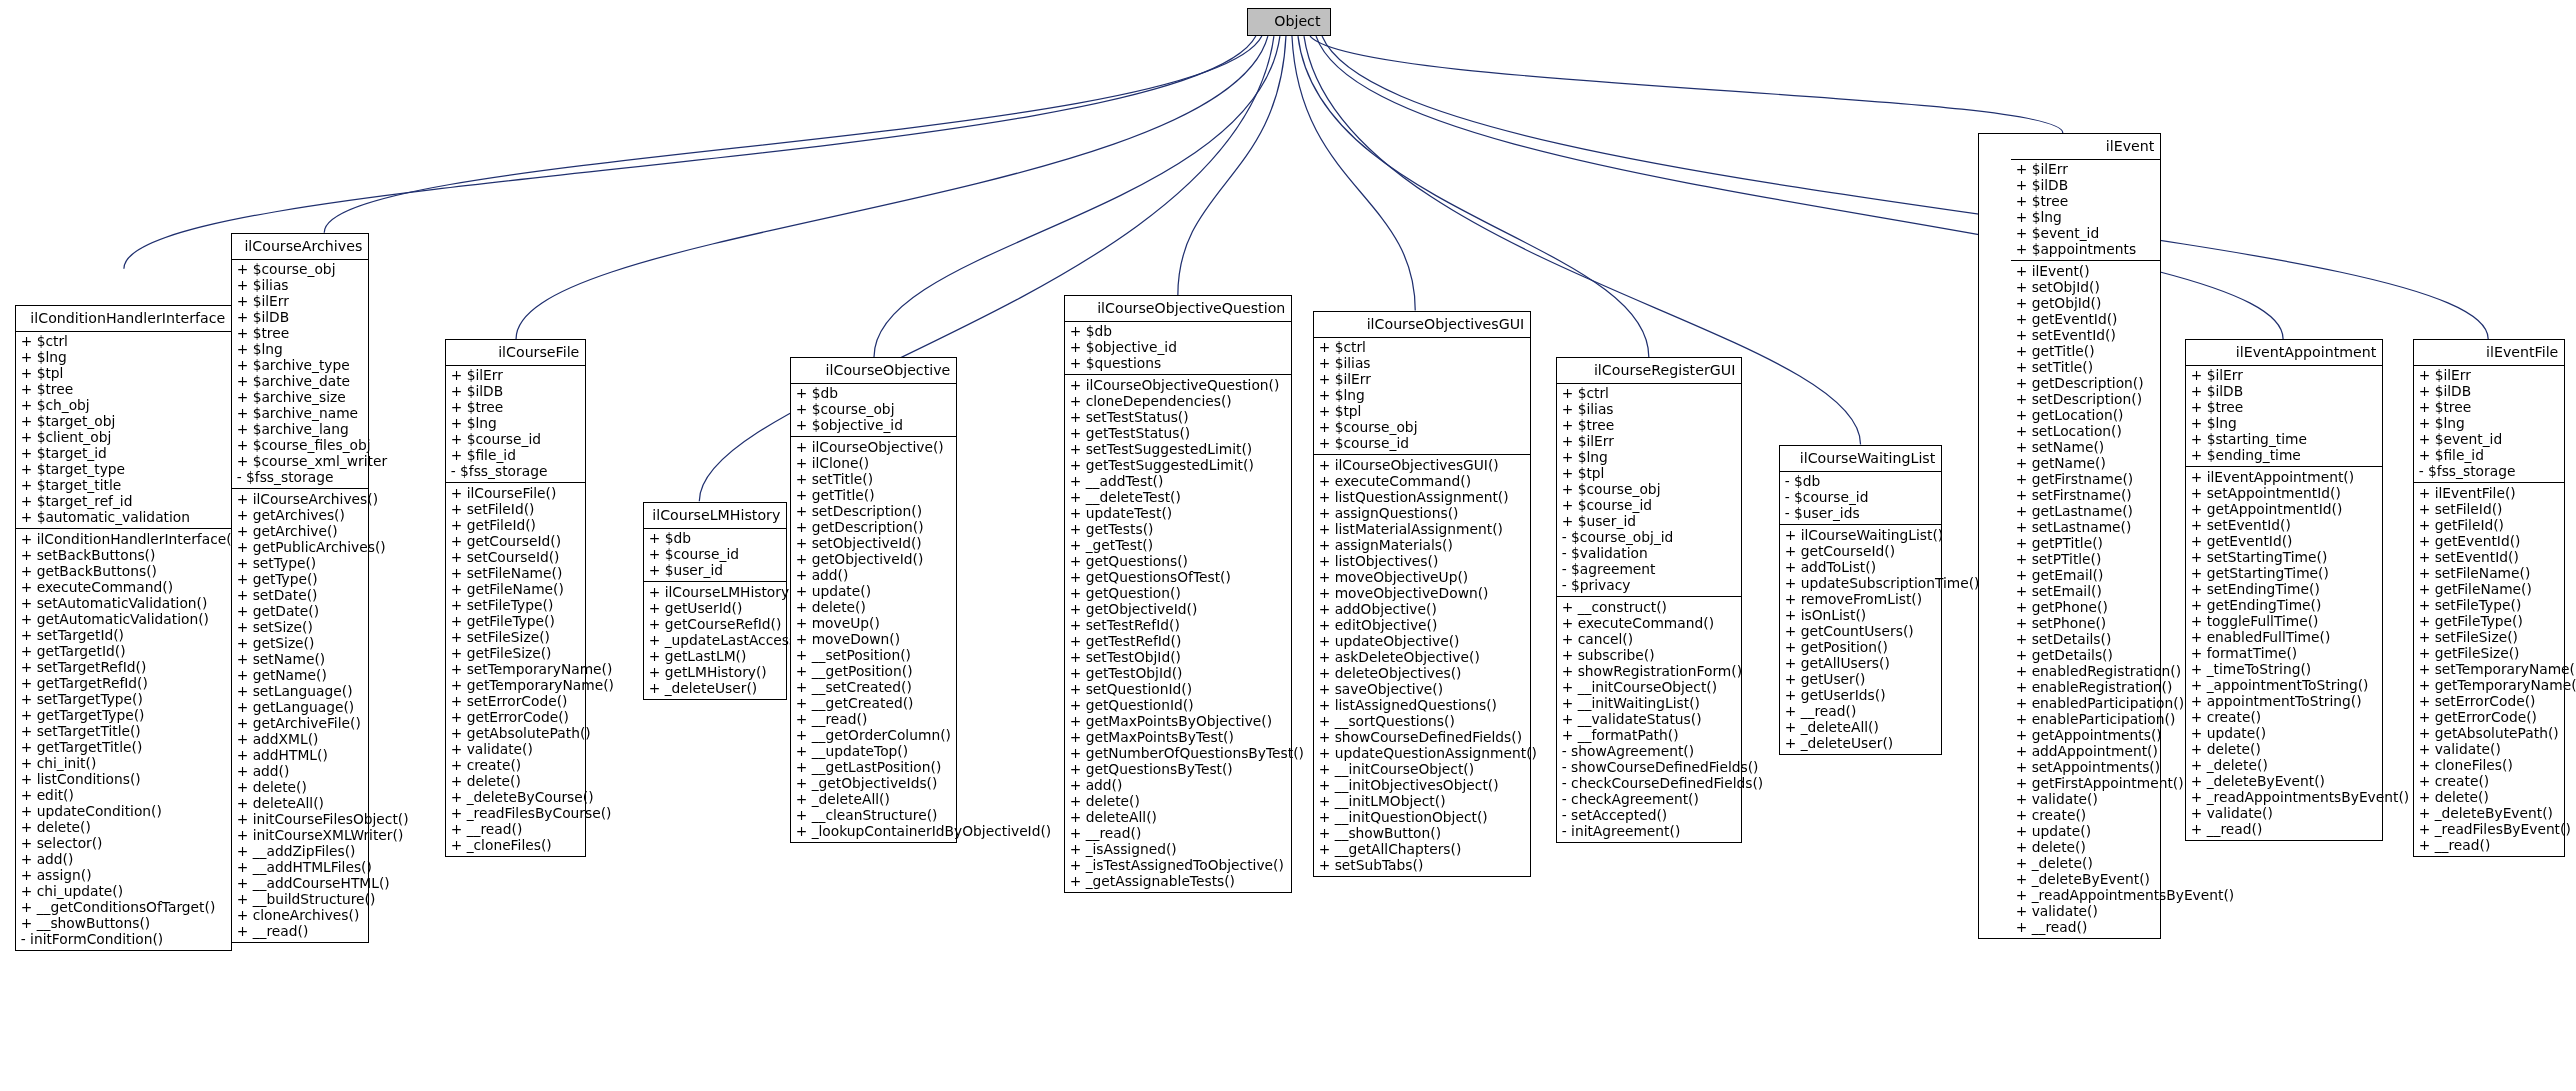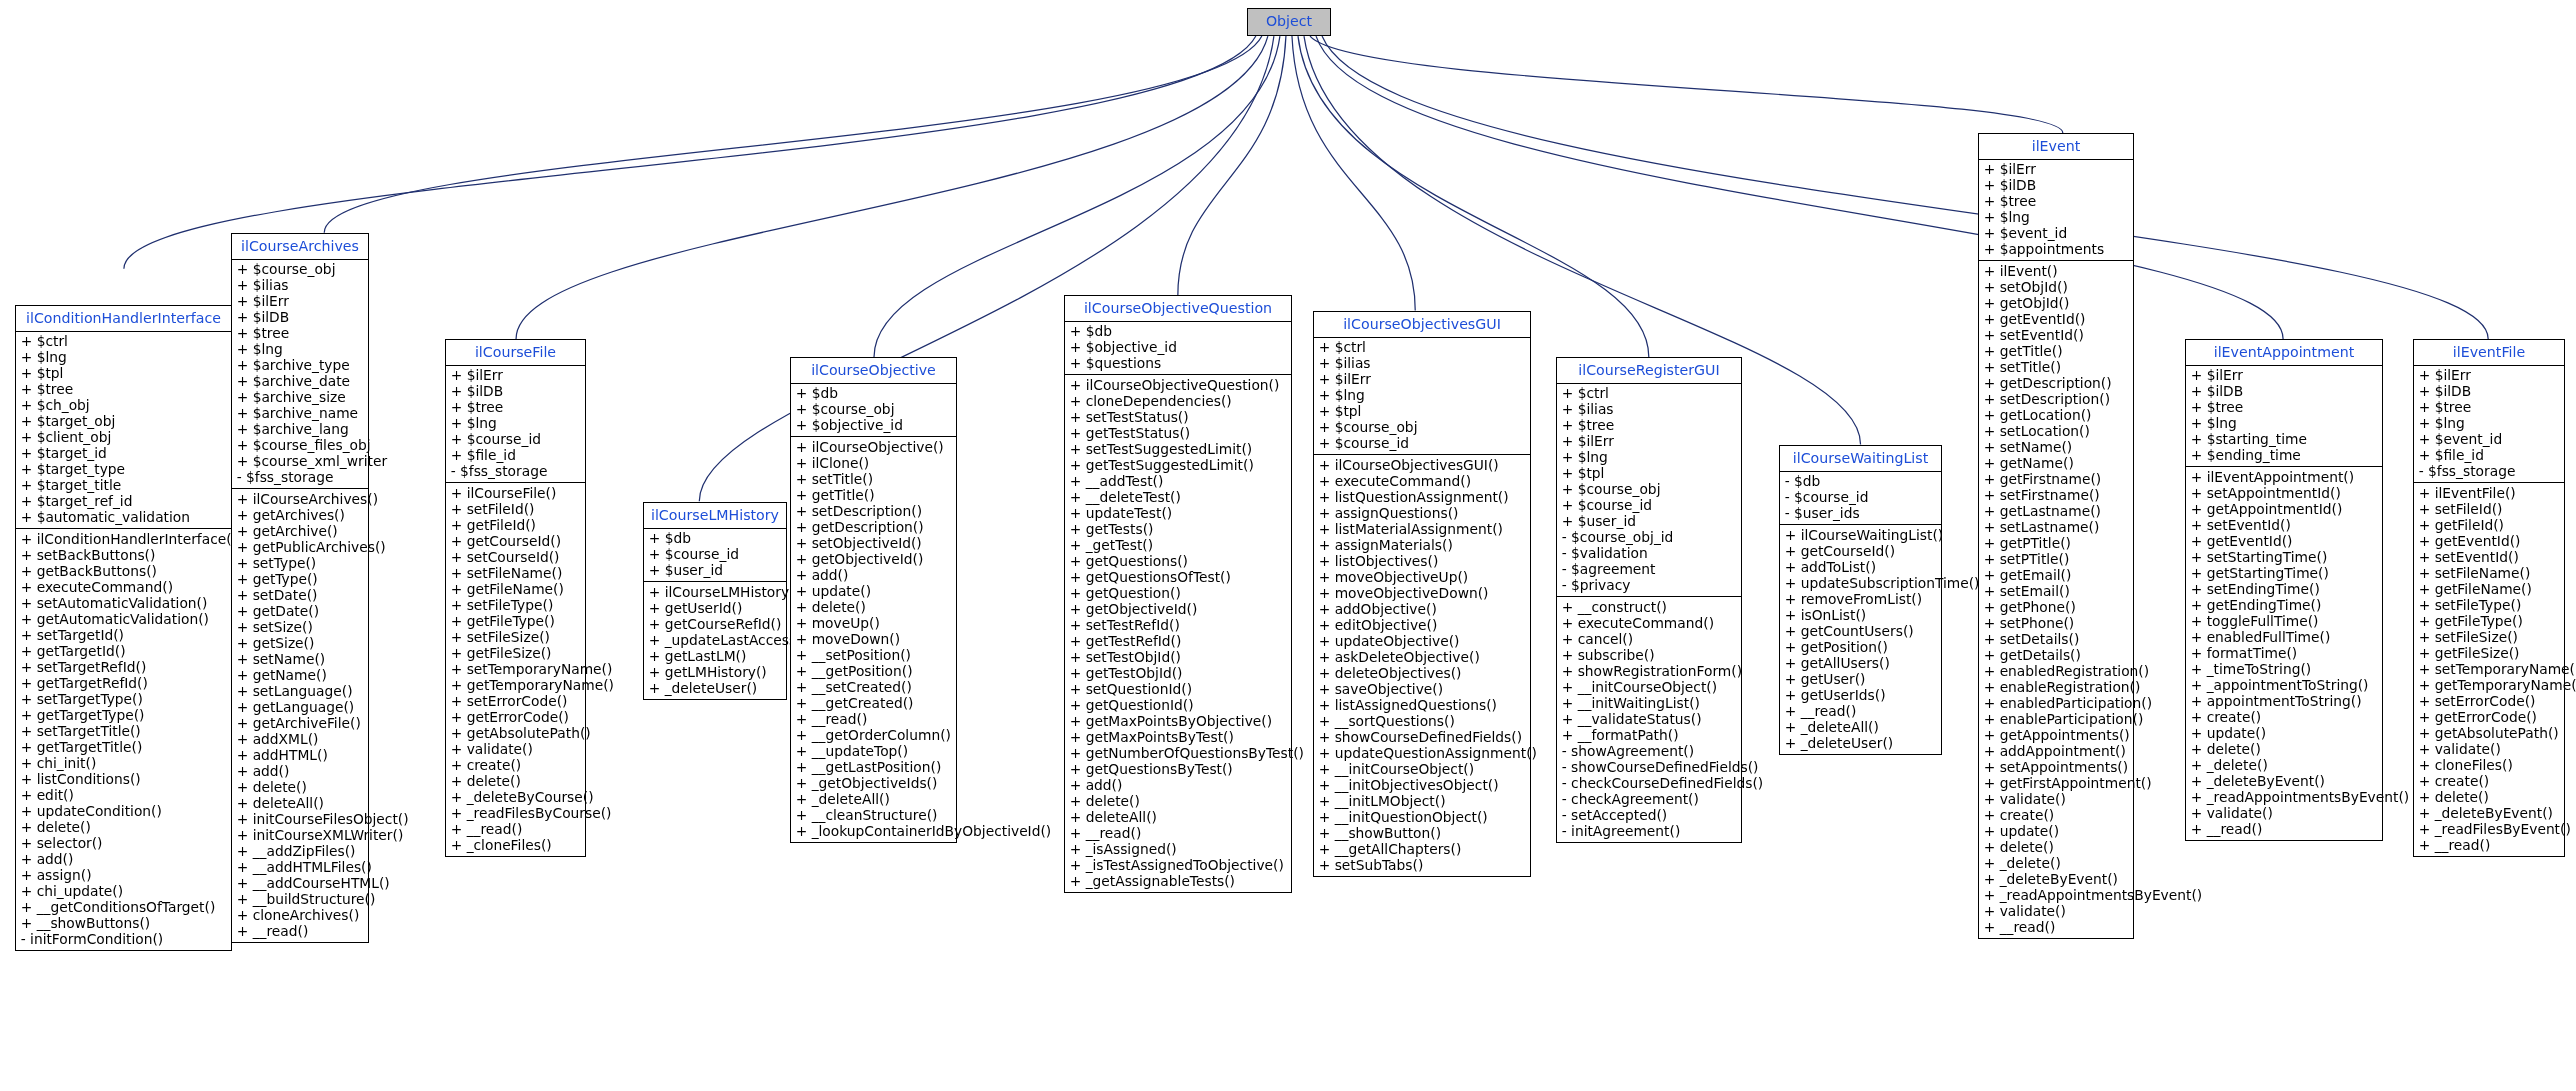--- a/index.html
+++ b/index.html
@@ -29,27 +29,27 @@
     position: absolute;
     box-sizing: border-box;
     border: 0.9px solid #000000;
     background: #ffffff;
     z-index: 5;
   }
   .uml-class.root-node {
     background: #c0c0c0;
   }
   .uml-title {
-    text-align: center;
+    text-align: right;
     font-size: 14.2px;
     line-height: 18px;
     padding: 2.8px 5.7px 3.8px 5.7px;
     border-bottom: 0.9px solid #000000;
     white-space: nowrap;
-    color: #1d4ed8;
+    color: #000000;
   }
   .uml-class.root-node .uml-title {
     border-bottom: none;
     padding: 3.8px 9.5px 4.7px 9.5px;
   }
   .uml-section {
     padding: 1.9px 1.9px 2.8px 4.7px;
   }
   .uml-attrs {
     border-bottom: 0.9px solid #000000;
@@ -399,21 +399,21 @@
         <div class="uml-row">+ getCountUsers()</div>
         <div class="uml-row">+ getPosition()</div>
         <div class="uml-row">+ getAllUsers()</div>
         <div class="uml-row">+ getUser()</div>
         <div class="uml-row">+ getUserIds()</div>
         <div class="uml-row">+ __read()</div>
         <div class="uml-row">+ _deleteAll()</div>
         <div class="uml-row">+ _deleteUser()</div>
       </div>
     </div>
-    <div class="uml-class" style="left: 1978px; top: 133px; width: 156px;">
+    <div class="uml-class" style="left: 1978px; top: 133px; width: 183px; padding-left: 32px;">
       <div class="uml-title">ilEvent</div>
       <div class="uml-section uml-attrs">
         <div class="uml-row">+ $ilErr</div>
         <div class="uml-row">+ $ilDB</div>
         <div class="uml-row">+ $tree</div>
         <div class="uml-row">+ $lng</div>
         <div class="uml-row">+ $event_id</div>
         <div class="uml-row">+ $appointments</div>
       </div>
       <div class="uml-section uml-methods">

